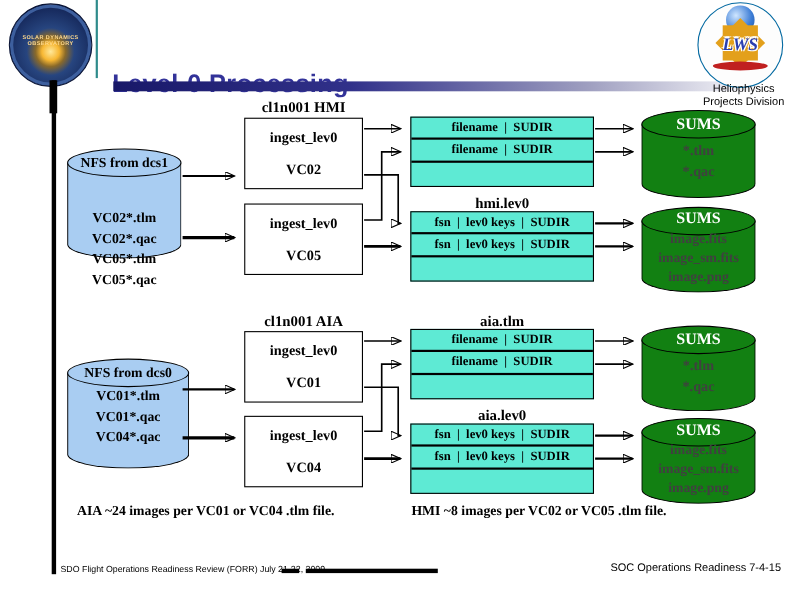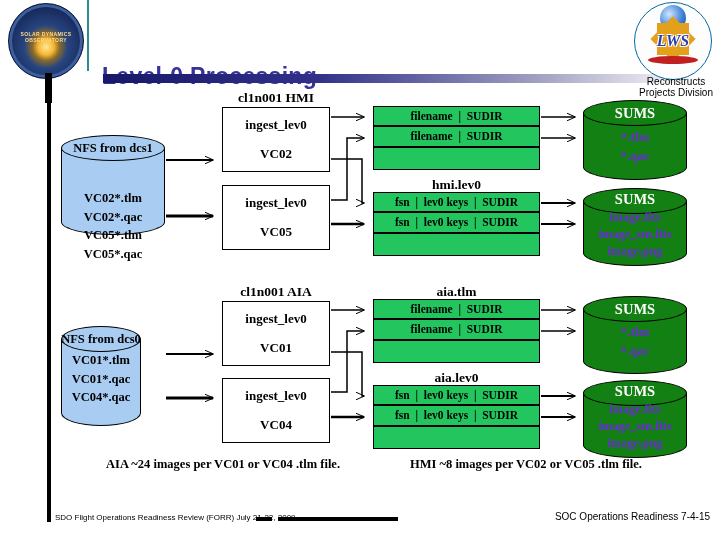--- a/index.html
+++ b/index.html
@@ -40,47 +40,47 @@
   .vbar-cap { left:45px; top:73px; width:7px; height:30px; background:#000; }
   .vbar { left:47px; top:73px; width:4px; height:449px; background:#000; }
 
   
   .dialabel { position:absolute; font:bold 13.5px "Liberation Serif",serif; text-align:center; }
   .procbox { position:absolute; width:108px; height:65px; background:#fff;
     border:1.5px solid #000; box-sizing:border-box; text-align:center;
     font:bold 13px "Liberation Serif",serif; }
   .procbox .l1 { margin-top:9px; } .procbox .l2 { margin-top:13px; }
 
-  .dbtable { position:absolute; width:167px; height:64px; background:#22c55e;
+  .dbtable { position:absolute; width:167px; height:64px; background:#5eead4;
     border:1.5px solid #000; box-sizing:border-box; }
   .dbtable .trow { height:20.3px; box-sizing:border-box; border-bottom:2.5px solid #000;
     display:flex; align-items:center; justify-content:center;
     font:bold 11.5px "Liberation Serif",serif; white-space:pre; }
   .dbtable .trow:last-child { border-bottom:none; }
 
   .cylinder { position:absolute; }
   .cyl-top { position:absolute; left:0; right:0; top:0; height:26px; border-radius:50%;
     border:1.5px solid #000; box-sizing:border-box; }
   .cyl-body { position:absolute; left:0; right:0; top:13px; bottom:0;
     border:1.5px solid #000; border-top:none; box-sizing:border-box;
     border-radius:0 0 50% 50% / 0 0 13px 13px; }
   .blue .cyl-top, .blue .cyl-body { background:#A9CDF2; }
   .green .cyl-top, .green .cyl-body { background:#128012; }
   .cyl-text { position:absolute; left:0; right:0; text-align:center; z-index:2; }
   .cyl-title { font:bold 12.5px "Liberation Serif",serif; }
   .green .cyl-title { font:bold 14.5px "Liberation Serif",serif; color:#fff; }
   .cyl-lines div { font:bold 12.5px/18.5px "Liberation Serif",serif; }
-  .green .cyl-lines div { color:#6d28d9; font:bold 13px/19px "Liberation Serif",serif; }
+  .green .cyl-lines div { color:#404040; font:bold 13px/19px "Liberation Serif",serif; }
   .green.tight .cyl-lines div { font:bold 12.5px/17px "Liberation Serif",serif; }
 
   .arrows { position:absolute; left:0; top:0; pointer-events:none; }
   .arrows path { fill:none; stroke:#000; }
 
   
-  .caption { position:absolute; font:bold 12.5px "Liberation Serif",serif; color:#000;margin-left:36px; }
+  .caption { position:absolute; font:bold 12.5px "Liberation Serif",serif; color:#000; }
   .note { position:absolute; left:57px; top:481px;
     font:bold 13.5px "Liberation Sans",sans-serif; color:#000; }
   .footer-left { left:55px; top:513px; font:8px "Liberation Sans",sans-serif; color:#000; }
   .footer-right { right:10px; top:511px; font:10px "Liberation Sans",sans-serif; color:#000; }
   .fline1 { left:256px; top:517px; width:16px; height:4px; background:#000; }
   .fline2 { left:278px; top:517px; width:120px; height:4px; background:#000; }
 </style>
 </head>
 <body>
 
@@ -93,21 +93,21 @@
   <div class="abs slide-title">Level-0 Processing</div>
   <div class="abs title-bar"></div>
   <div class="abs lws-logo">
     <div class="lws-globe"></div>
     <div class="lws-star"></div>
     <div class="lws-star r45"></div>
     <div class="lws-ribbon"></div>
     <div class="lws-text">LWS</div>
   </div>
   <div class="abs division">
-    <span>Reconstructs</span>
+    <span>Heliophysics</span>
     <span>Projects Division</span>
   </div>
 
   <div class="abs vbar-cap"></div>
   <div class="abs vbar"></div>
 
   <div class="dialabel" style="left:222px; width:108px; top:90px;">cl1n001 HMI</div>
 
   <div class="cylinder blue" style="left:61px; top:135px; width:104px; height:100px;">
     <div class="cyl-body"></div>
@@ -159,21 +159,21 @@
     <div class="cyl-text cyl-title" style="top:3px;">SUMS</div>
     <div class="cyl-text cyl-lines" style="top:21px;">
       <div>image.fits</div>
       <div>image_sm.fits</div>
       <div>image.png</div>
     </div>
   </div>
 
   <div class="dialabel" style="left:222px; width:108px; top:284px;">cl1n001 AIA</div>
 
-  <div class="cylinder blue" style="left:61px; top:326px; width:80px; height:100px;">
+  <div class="cylinder blue" style="left:61px; top:326px; width:111px; height:100px;">
     <div class="cyl-body"></div>
     <div class="cyl-top"></div>
     <div class="cyl-text cyl-title" style="top:6px;">NFS from dcs0</div>
     <div class="cyl-text cyl-lines" style="top:25px;">
       <div>VC01*.tlm</div>
       <div>VC01*.qac</div>
       <div>VC04*.qac</div>
     </div>
   </div>
 

